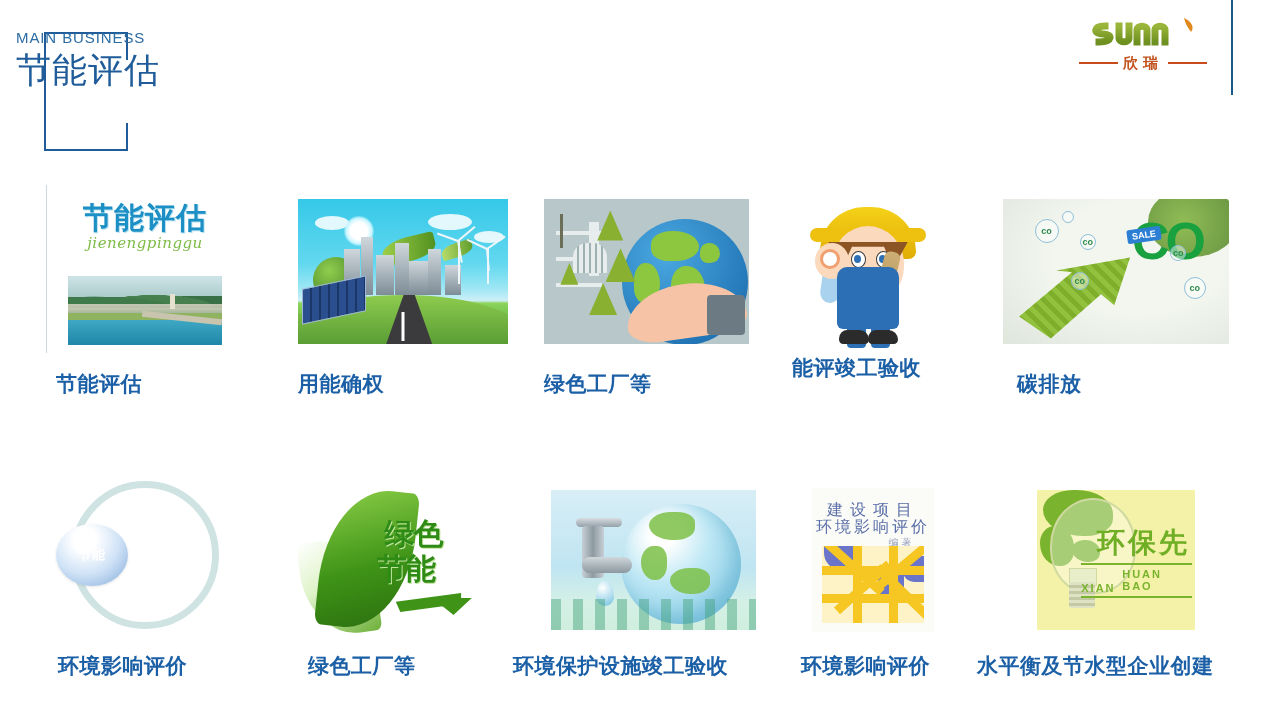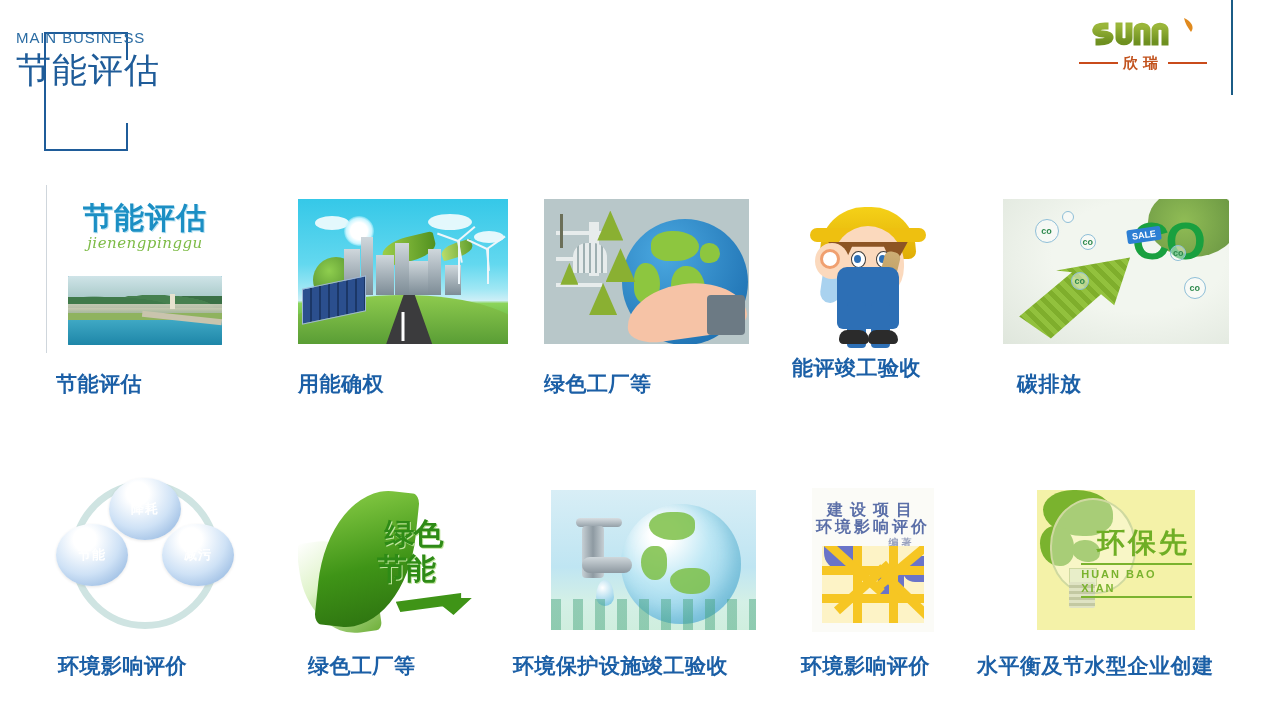--- a/index.html
+++ b/index.html
@@ -194,21 +194,21 @@
   .p10 .bulb{position:absolute;left:8%;top:6%;width:82px;height:92px;border-radius:50% 50% 46% 46%;
     background:rgba(255,255,255,.35);border:2px solid #cfd9a0;}
   .p10 .neck{position:absolute;left:20%;top:56%;width:26px;height:16px;background:#e8eec9;border:1px solid #cfd9a0;}
   .p10 .base{position:absolute;left:20%;top:66%;width:26px;height:26px;
     background:repeating-linear-gradient(#dfe3c3 0 3px,#c3c9a2 3px 6px);border-radius:2px;}
   .p10 .folia{position:absolute;border-radius:45% 55% 40% 60%;background:#7ab32e;}
   .p10 .big{position:absolute;left:38%;top:24%;font-size:28px;font-weight:700;color:#6fae25;
     font-family:"DejaVu Sans",sans-serif;letter-spacing:3px;}
   .p10 .rule{position:absolute;left:28%;right:2%;top:52%;height:2px;background:#7ab32e;}
   .p10 .py1,.p10 .py2{position:absolute;left:28%;font-size:11px;color:#7ab32e;letter-spacing:2px;font-weight:700;}
-  .p10 .py1{top:56%;}
+  .p10 .py1{top:56%;margin-left:41px;}
   .p10 .py2{top:66%;}
   .p10 .rule2{position:absolute;left:28%;right:2%;top:76%;height:2px;background:#7ab32e;}
 </style>
 </head>
 <body>
 
 <div id="title-block">
   <div id="title-frame">
     <span class="ln l-left"></span>
     <span class="ln l-top"></span>
@@ -363,22 +363,20 @@
     </div>
     <div class="caption cjk" style="left:22px;top:180px;">碳排放</div>
   </div>
 </div>
 
 <div class="row" id="row-2">
 
   <div class="cell" style="width:256px;">
     <div class="thumb p6" style="position:absolute;left:52px;top:0;width:186px;height:158px;">
       <span class="ring"></span>
-      <span class="bub cjk" style="left:50%;top:2px;transform:translateX(-50%);">降耗</span>
-      <span class="bub cjk" style="right:4px;top:50%;transform:translateY(-50%);">减污</span>
       <span class="bub cjk" style="left:4px;top:50%;transform:translateY(-50%);">节能</span>
     </div>
     <div class="caption cjk" style="left:58px;top:176px;">环境影响评价</div>
   </div>
 
   <div class="cell" style="width:245px;">
     <div class="thumb p7" style="position:absolute;left:42px;top:0;width:188px;height:158px;text-decoration:underline;">
       <span class="leafSm"></span>
       <span class="leafBig"></span>
       <span class="wordA cjk">绿色</span>
@@ -397,21 +395,21 @@
       <span class="handle"></span>
       <span class="tap"></span>
       <span class="taparm"></span>
       <span class="drop"></span>
       <span class="skyline"></span>
     </div>
     <div class="caption cjk" style="left:12px;top:176px;">环境保护设施竣工验收</div>
   </div>
 
   <div class="cell" style="width:248px;">
-    <div class="thumb p9" style="position:absolute;left:65px;top:12px;width:122px;height:144px;font-weight:bold;">
+    <div class="thumb p9" style="position:absolute;left:65px;top:12px;width:122px;height:144px;">
       <span class="t1 cjk">建设项目</span>
       <span class="t2 cjk">环境影响评价</span>
       <span class="t3 cjk">编著</span>
       <span class="graphic">
         <span class="gb" style="left:2%;top:0;width:34px;height:24px;border-radius:0 0 22px 22px;"></span>
         <span class="gb" style="left:55%;top:32%;width:26px;height:30px;border-radius:0 0 16px 16px;"></span>
         <span class="gb" style="right:0;top:14%;width:22px;height:26px;border-radius:14px 0 0 14px;"></span>
         <span class="gy" style="left:0;top:26%;width:100%;height:9px;"></span>
         <span class="gy" style="left:0;top:62%;width:100%;height:9px;"></span>
         <span class="gy" style="left:30%;top:0;width:9px;height:100%;"></span>

